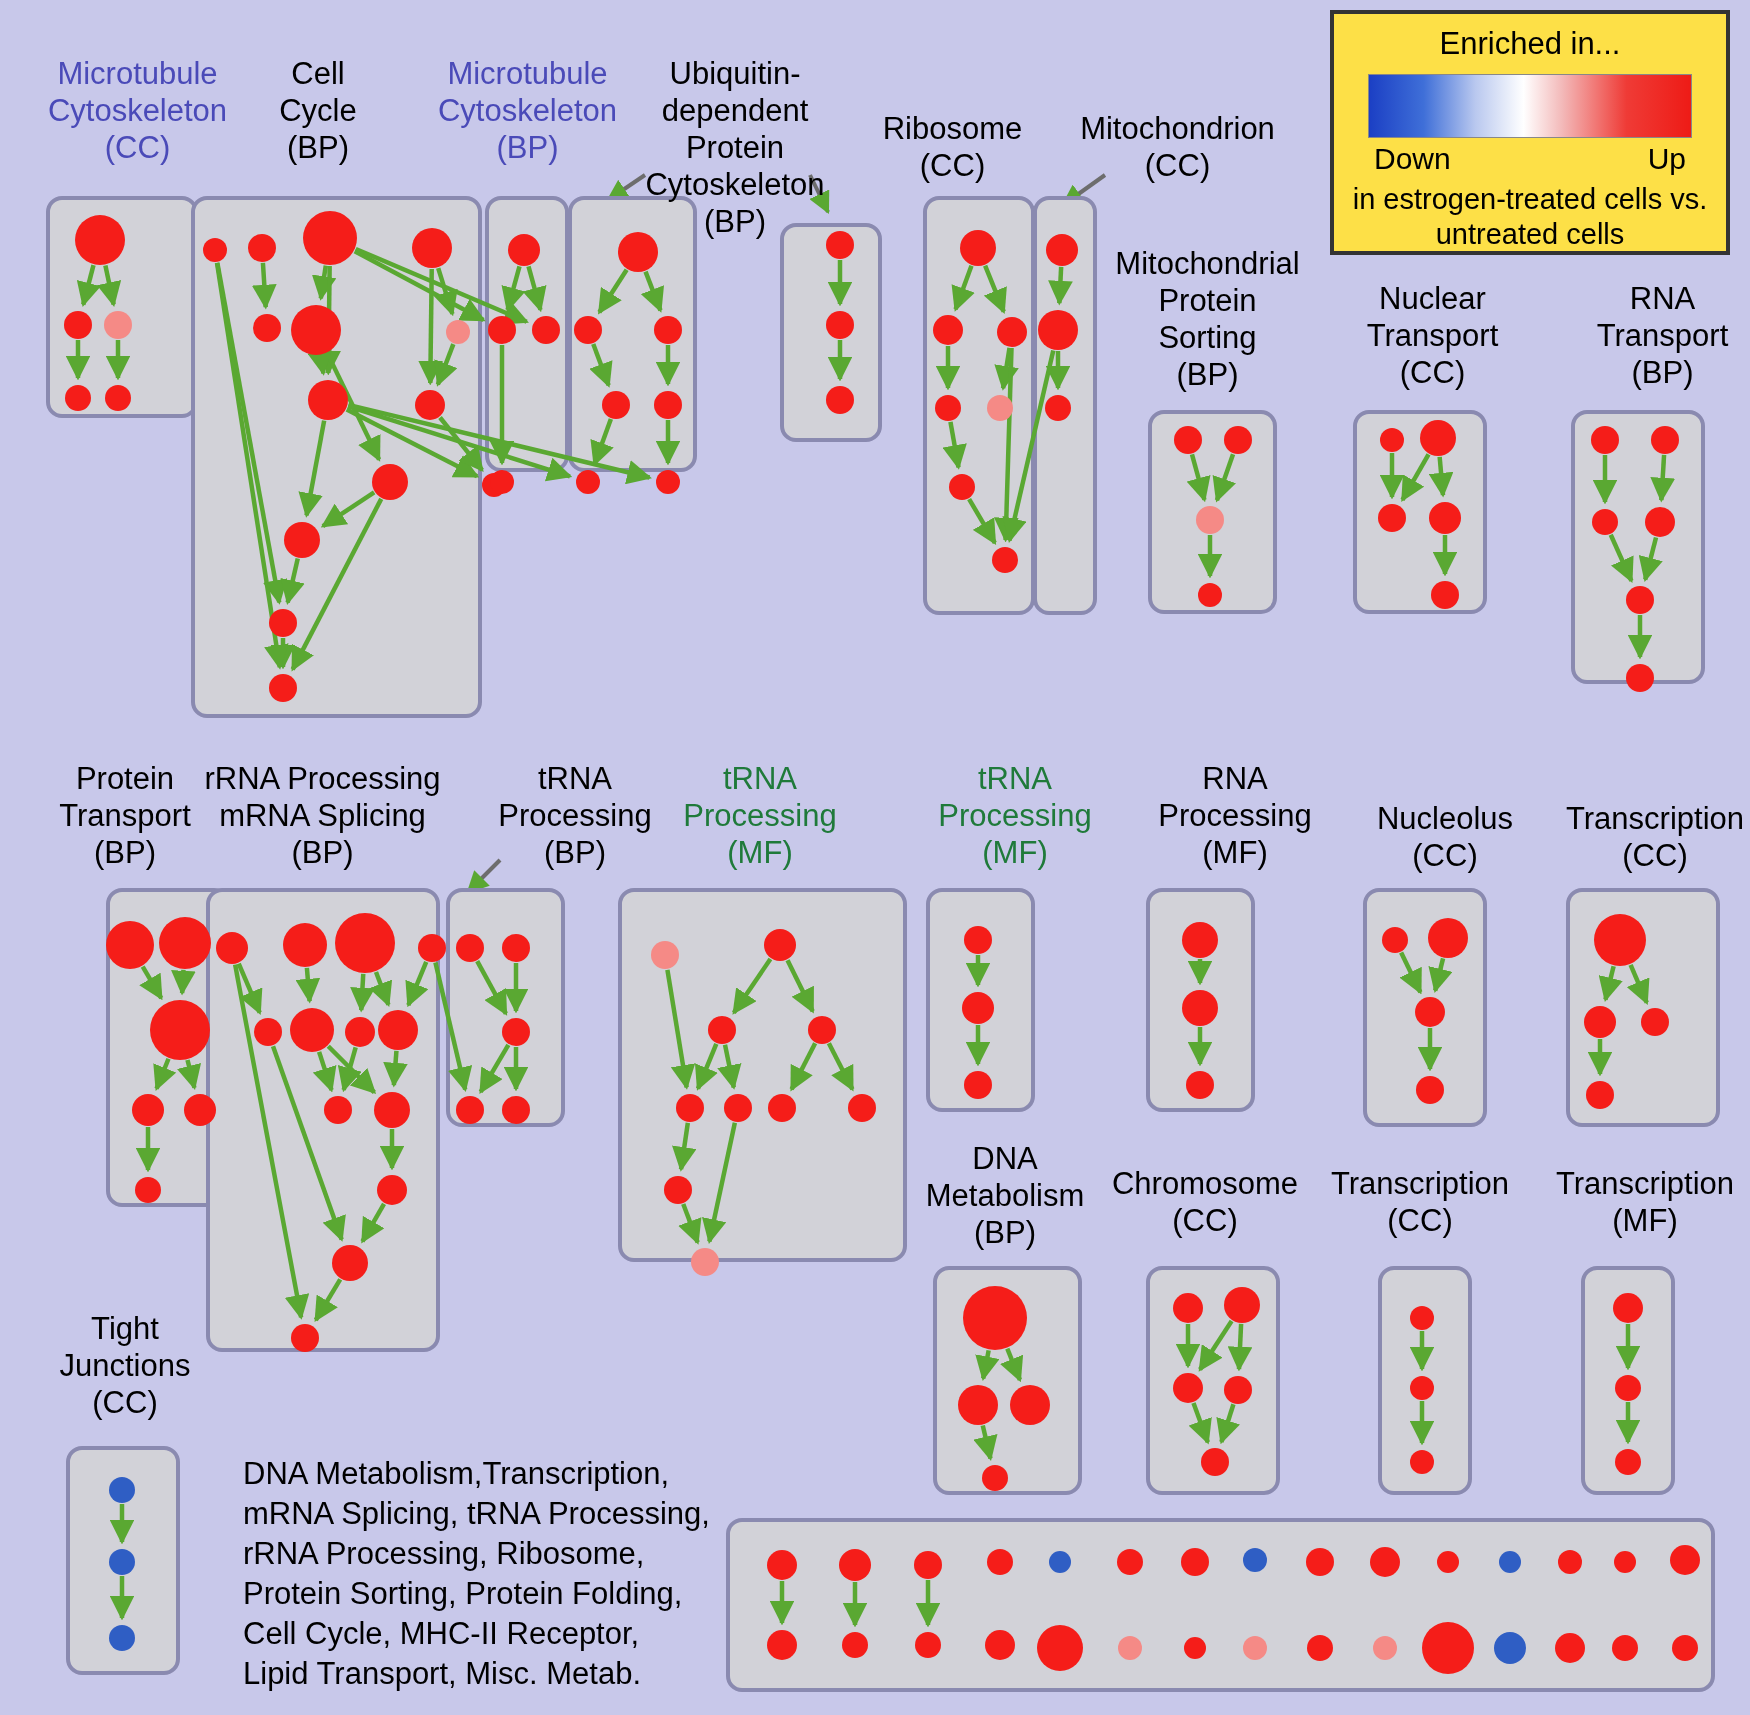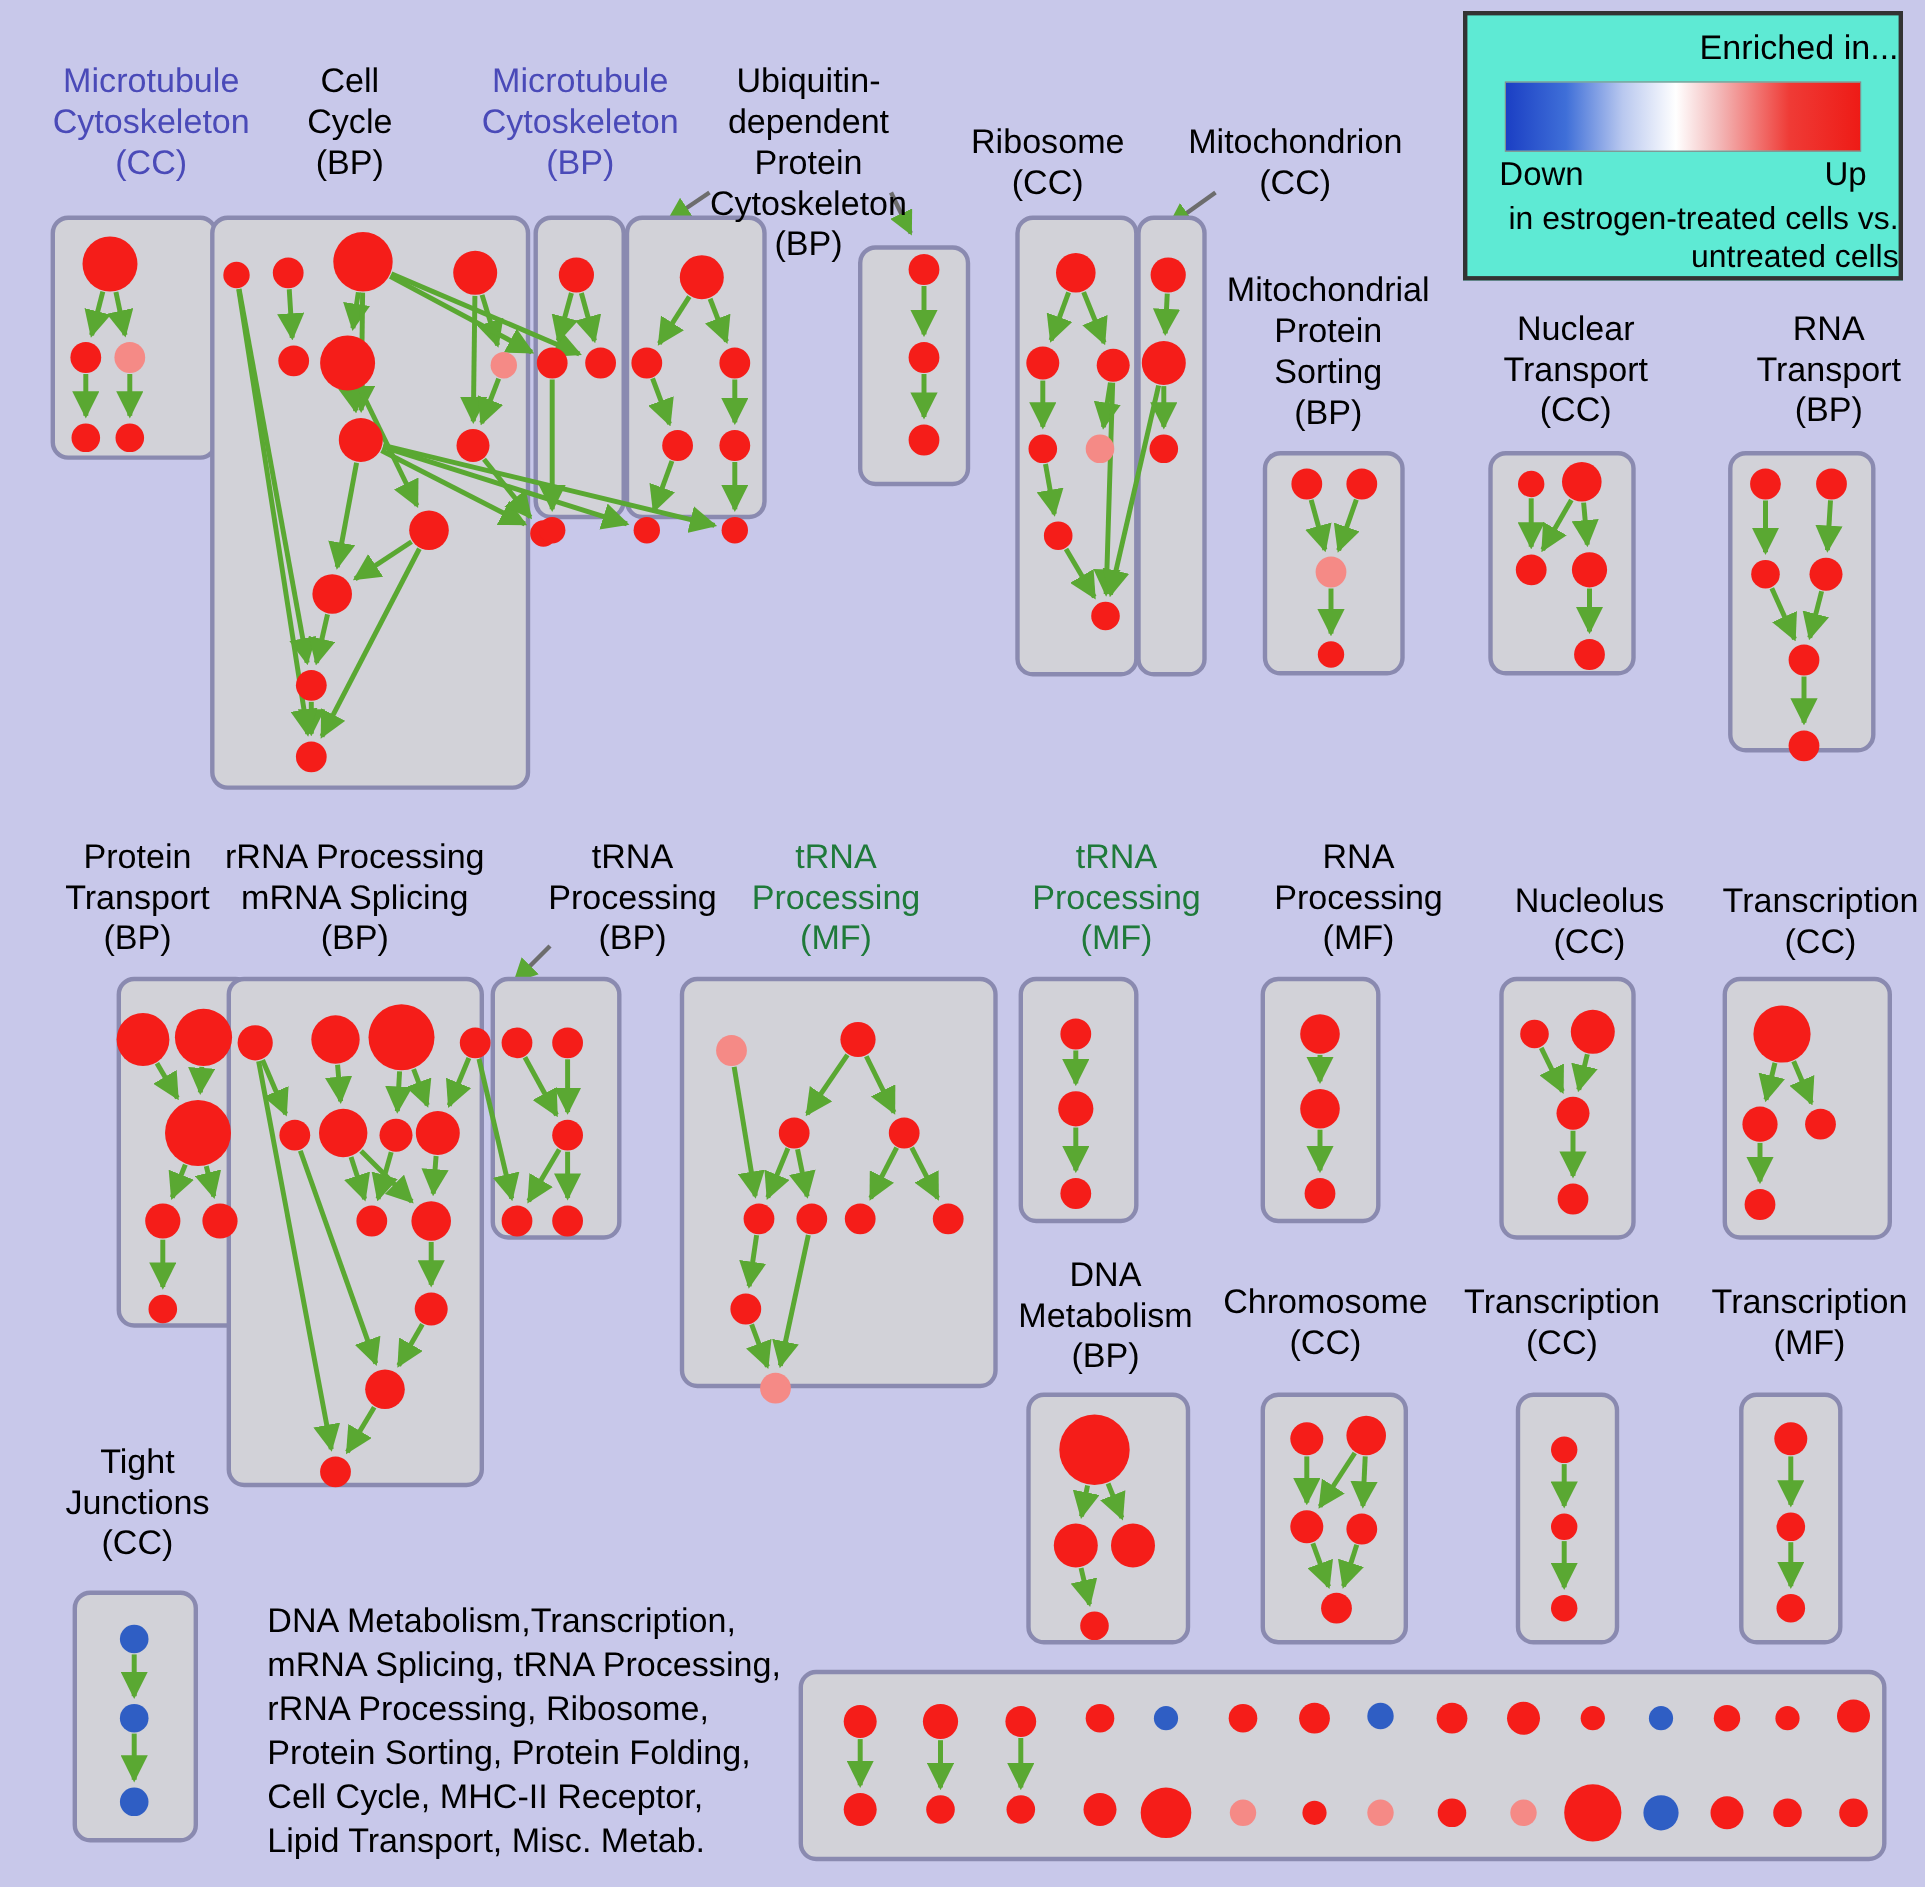--- a/index.html
+++ b/index.html
@@ -16,36 +16,36 @@
     text-align:center;
     font-size:31px;
     line-height:37px;
     color:#000;
     white-space:pre-line;
   }
   .label.cc-blue{color:#4a4ab8;}
   .label.mf-green{color:#1f7a3a;}
   .legend{
     position:absolute;
-    background:#5eead4;
+    background:#fde047;
     border:4px solid #333;
     box-sizing:border-box;
-    text-align:right;
+    text-align:center;
   }
   .legend-title{font-size:31px;margin-top:12px;}
   .legend-bar{
     margin:12px auto 4px auto;
     height:62px;
     width:82%;
     background:linear-gradient(to right,#1b3fc4 0%,#3f6fd8 17%,#b9c8ef 33%,#ffffff 48%,#f3b9b9 60%,#ef3b36 80%,#ee1b16 100%);
     border:1px solid #888;
   }
   .legend-ends{
     display:flex;justify-content:space-between;
-    font-size:30px;padding:0 29px;box-sizing:border-box;
+    font-size:30px;padding:0 40px;box-sizing:border-box;
   }
   .legend-sub{font-size:29px;line-height:35px;margin-top:6px;}
   .caption{
     position:absolute;
     font-size:31px;
     line-height:40px;
     color:#000;
     white-space:pre-line;
     text-align:left;
     margin-top:24px;

